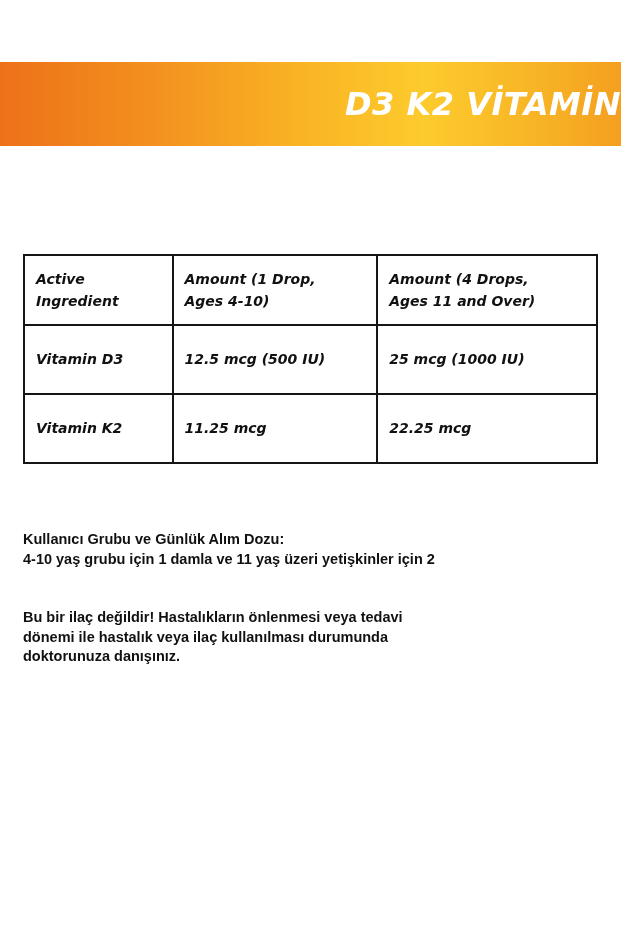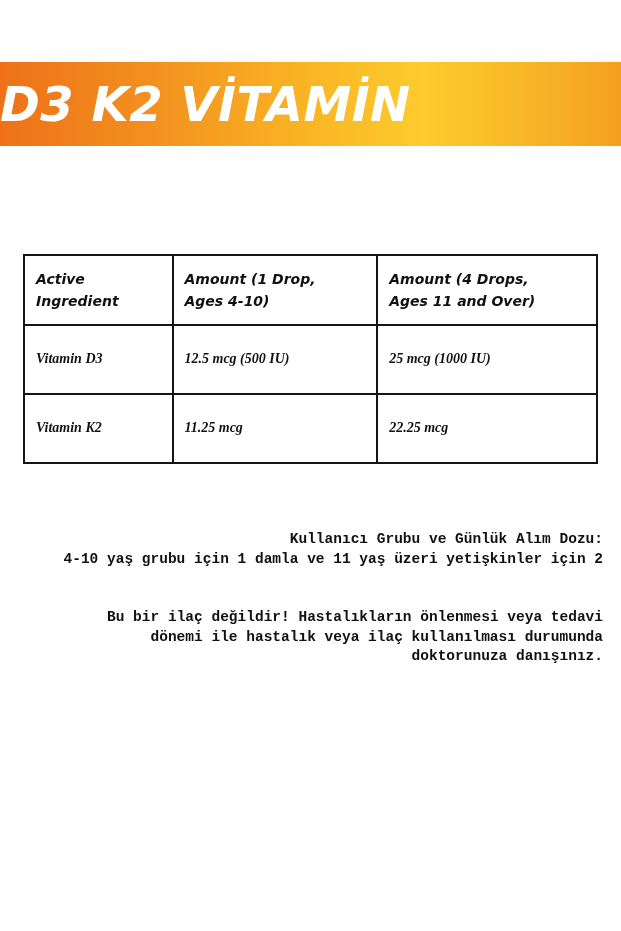--- a/index.html
+++ b/index.html
@@ -21,25 +21,25 @@
       top: 62px;
       width: 621px;
       height: 84px;
       background: linear-gradient(90deg, #ee7119 0%, #f28d1e 22%, #f9b324 48%, #fdcb2d 68%, #f8b626 85%, #f49f20 100%);
     }
     .banner-title {
       position: absolute;
       left: 0;
       width: 621px;
       top: 14px;
-      text-align: left;
+      text-align: right;
       font-family: "DejaVu Sans", sans-serif;
       font-weight: bold;
       font-style: italic;
-      font-size: 48px;
+      font-size: 32px;
       line-height: 56px;
       color: #ffffff;
       letter-spacing: 0.5px;
     }
     .table {
       position: absolute;
       left: 23px;
       top: 254px;
       width: 575px;
       height: 210px;
@@ -52,35 +52,34 @@
       vertical-align: middle;
       font-family: "DejaVu Sans", sans-serif;
       font-weight: bold;
       font-style: italic;
       font-size: 14px;
       line-height: 22px;
       color: #111111;
       margin-left: 16px;
     }
     .table tr.head td { height: 67px; }
-    .table tr.row td { height: 66px; font-family: Liberation Serif, serif; }
+    .table tr.row td { height: 66px; }
     .col1 { width: 148px; }
     .col2 { width: 204px; }
     .col3 { width: 219px; }
     .cell-line { display: block; }
     .para {
       position: absolute;
       left: 23px;
       width: 580px;
-      font-family: Liberation Mono, monospace;
+      font-family: Liberation Sans, sans-serif;
       font-weight: bold;
       font-size: 14.5px;
       line-height: 19.5px;
       color: #111111;
-      text-align: right;
     }
     .para1 { top: 530px; }
     .para2 { top: 608px; }
     .para-line { display: block; white-space: nowrap; }
   </style>
 </head>
 <body>
 
 <div class="banner">
   <div class="banner-title">D3 K2 VİTAMİN</div>

